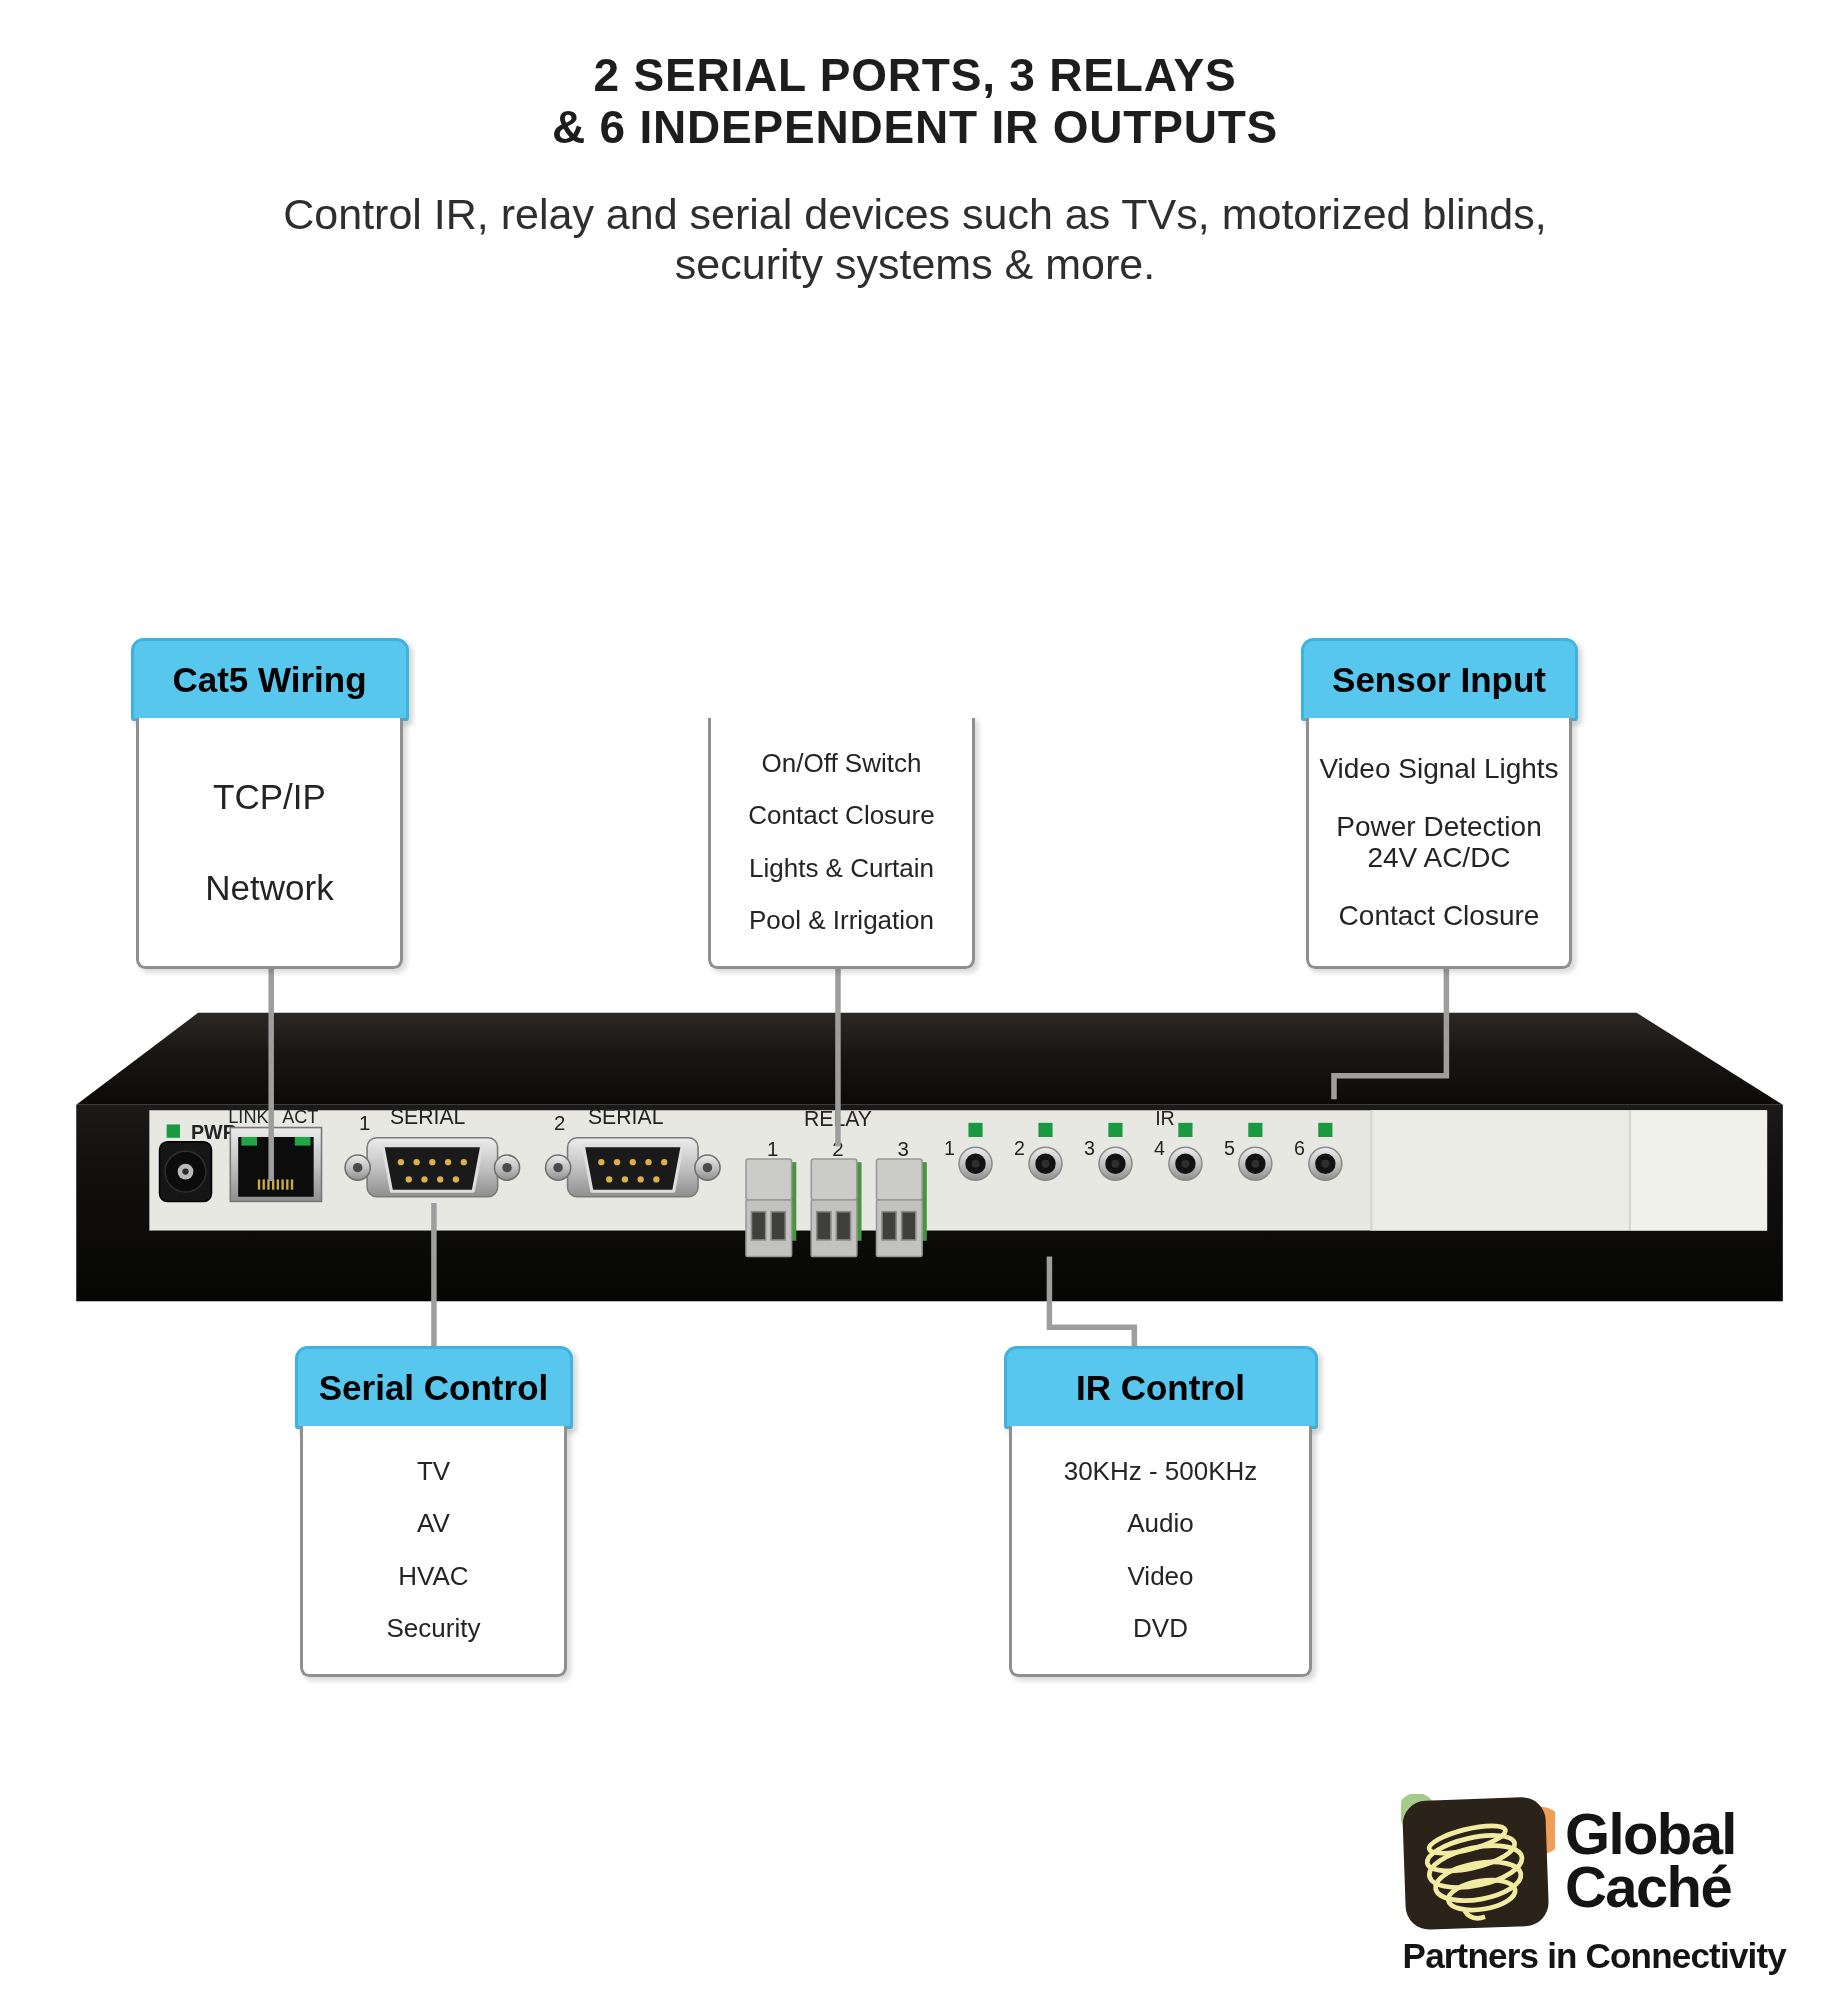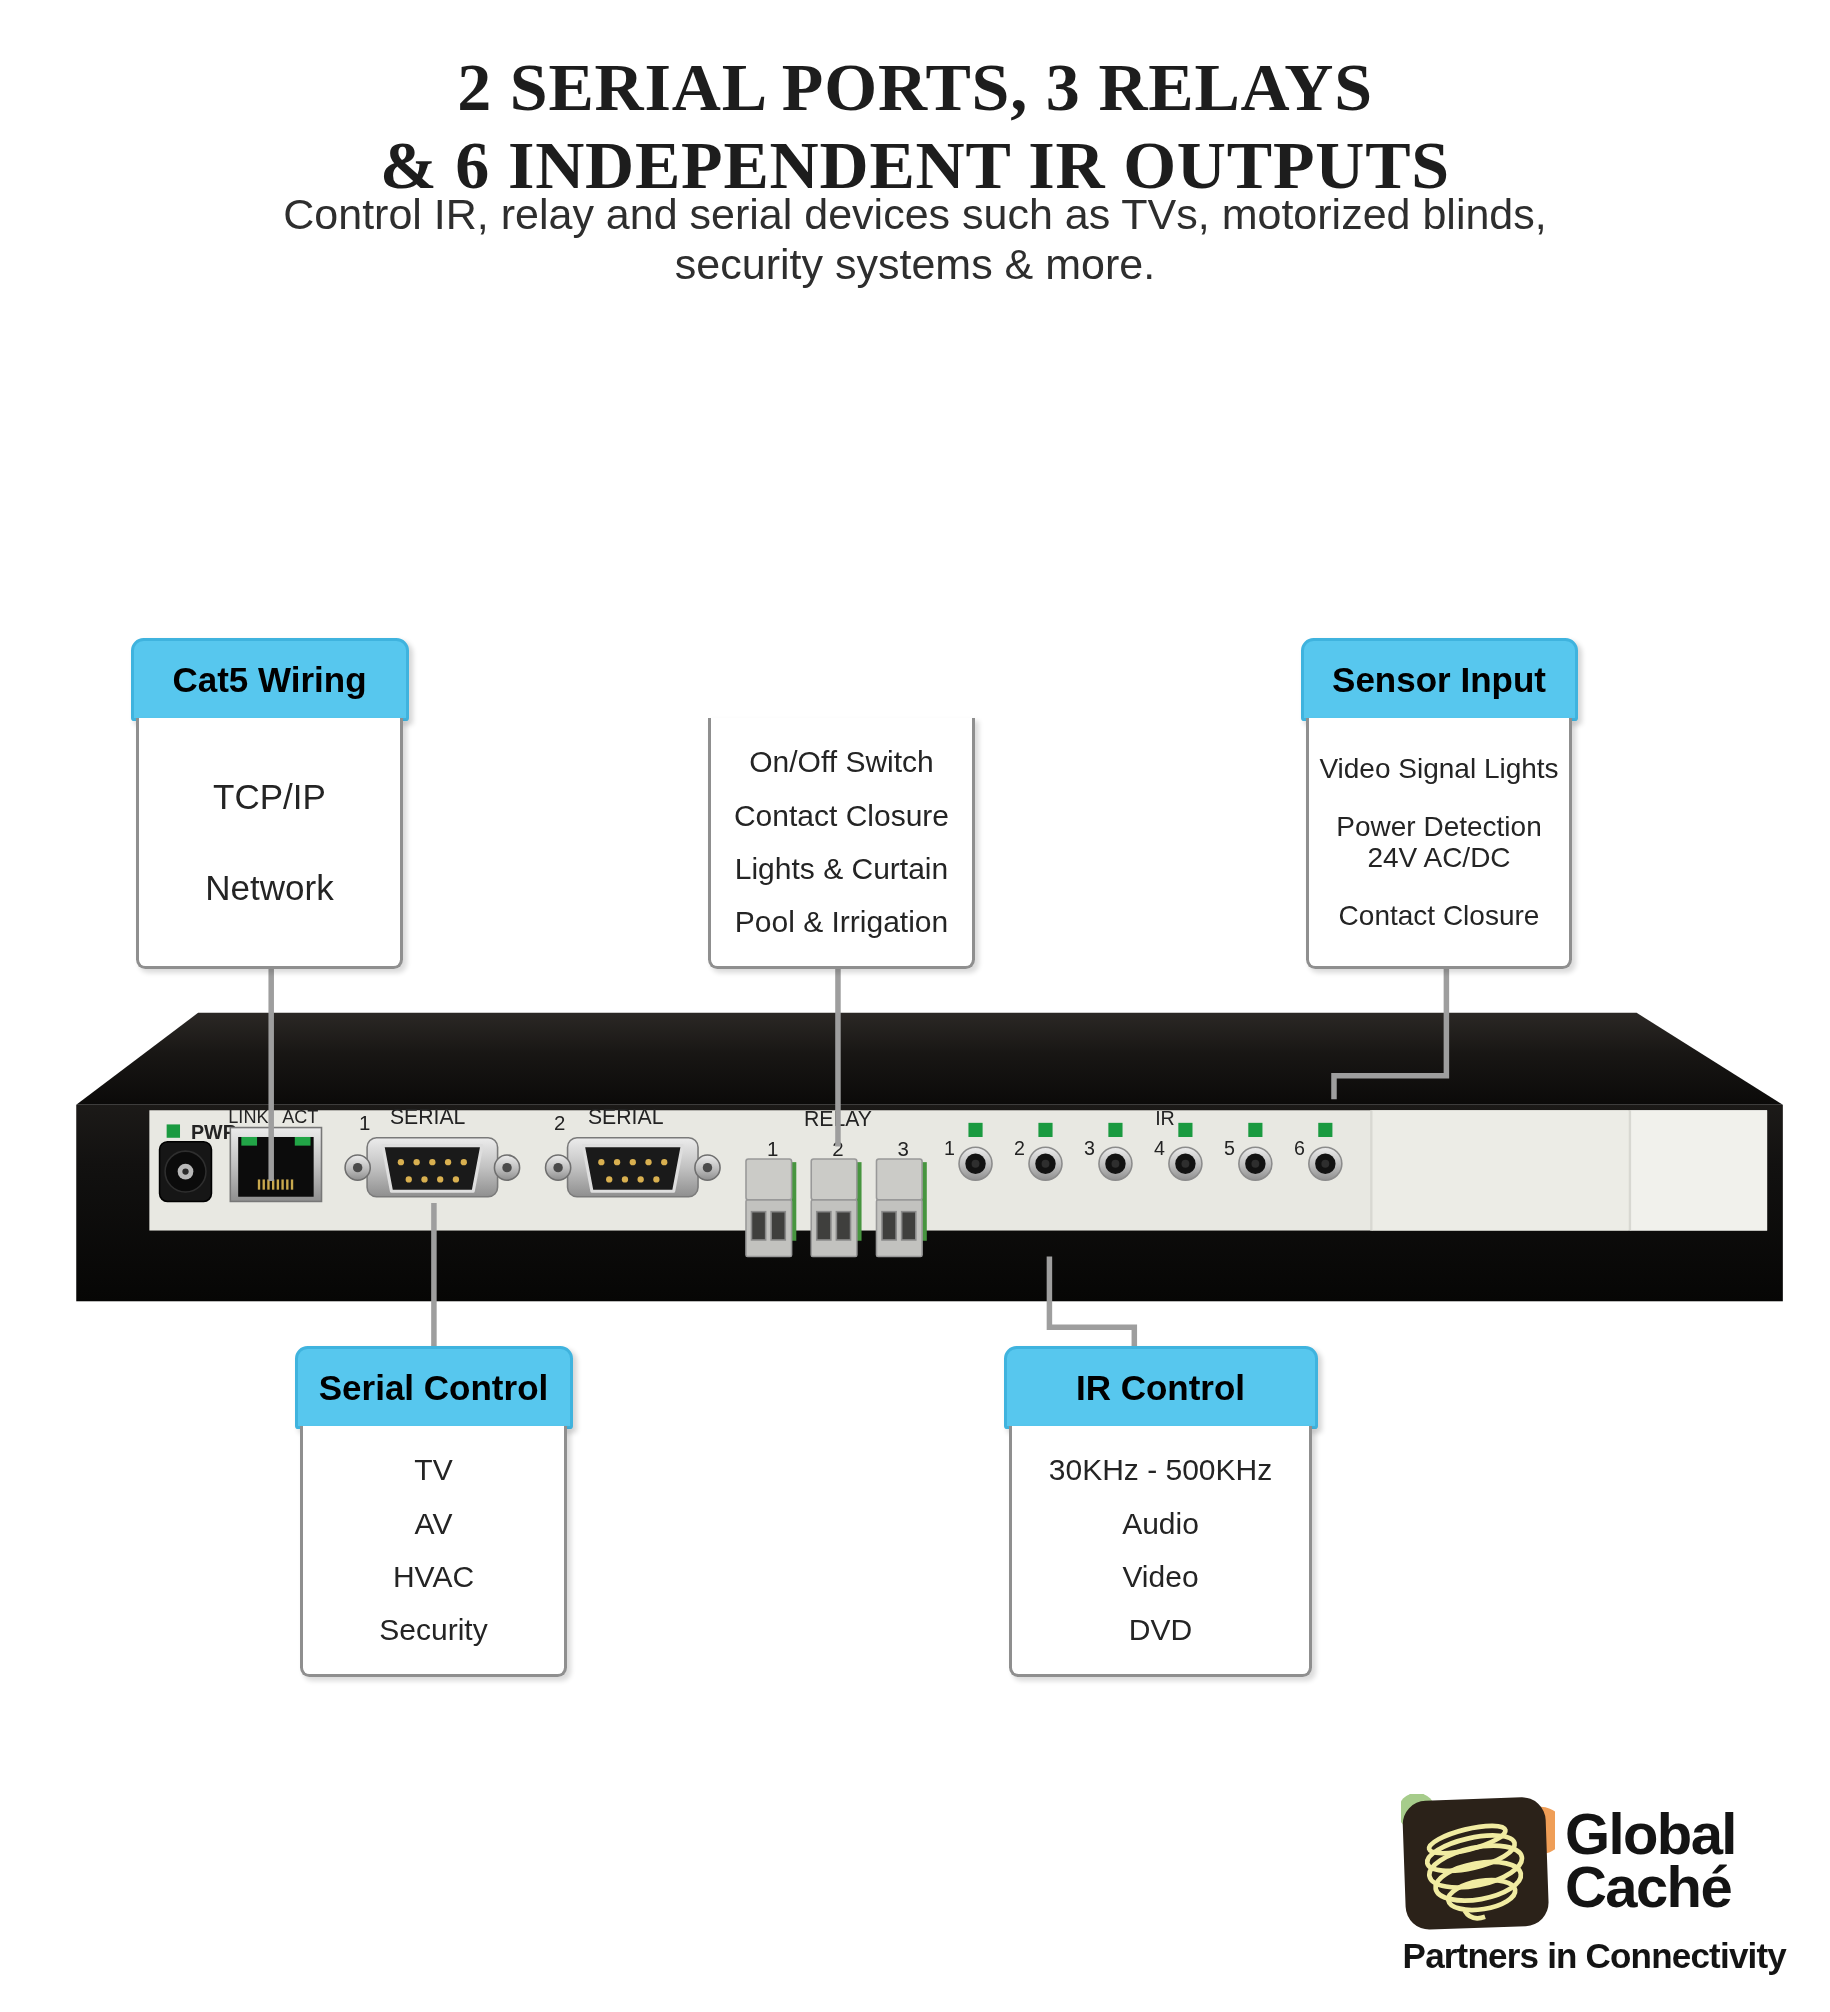--- a/index.html
+++ b/index.html
@@ -2,38 +2,38 @@
 <html style="font-size:12.6px"><head>
 <meta charset="utf-8">
 <style>
   html,body{margin:0;padding:0;background:#ffffff;}
   .canvas{position:relative;width:1830px;height:2013px;background:#ffffff;overflow:hidden;
           font-family:"Liberation Sans", sans-serif;}
   .scene{position:absolute;left:0;top:0;width:1830px;height:2013px;}
 
   
   .title-block{position:absolute;top:49px;left:0;width:100%;text-align:center;}
-  .title-line{font-size:68px;line-height:1.14;font-weight:bold;letter-spacing:0.8px;color:#1d1d1d;font-family:Liberation Serif, serif;}
+  .title-line{font-size:46px;line-height:1.14;font-weight:bold;letter-spacing:0.8px;color:#1d1d1d;}
   .subtitle-block{position:absolute;top:190px;left:0;width:100%;text-align:center;}
   .subtitle-line{font-size:43px;line-height:1.16;font-weight:400;color:#2e2e2e;}
 
   
   .callout{position:absolute;width:267px;height:331px;}
   .callout-header{position:absolute;left:-5.5px;right:-5.5px;top:0;height:77px;
       background:#57C7EE;border:3.1px solid #3FB3DE;border-radius:12.6px 12.6px 3.1px 3.1px;
       display:flex;align-items:center;justify-content:center;
       font-size:35px;font-weight:bold;color:#000000;
       box-shadow:3.1px 3.9px 5.5px rgba(0,0,0,0.16);}
   .callout-body{position:absolute;left:0;right:0;top:80px;bottom:0;
       background:#ffffff;border:3.1px solid #8F8F8F;border-top:none;
       border-radius:0 0 9.4px 9.4px;
       display:flex;flex-direction:column;justify-content:space-evenly;
       padding:7.9px 9.4px;box-sizing:border-box;text-align:center;
       box-shadow:3.1px 3.9px 5.5px rgba(0,0,0,0.14);}
-  .callout-item{font-size:30px;line-height:1.12;color:#242424;}
+  .callout-item{font-size:26px;line-height:1.12;color:#242424;}
   .callout--cat5 .callout-item{font-size:35px;}
   .callout--sensor .callout-item{font-size:28px;}
   #callout-cat5{left:136px;top:638px;}
   #callout-relay{left:708px;top:638px;}
   #callout-sensor{left:1306px;top:638px;width:266px;}
   #callout-serial{left:300px;top:1346px;}
   #callout-ir{left:1009px;top:1346px;padding-left:36px;}
 
   
   .plabel{font-family:"Liberation Sans", sans-serif;fill:#232323;}

